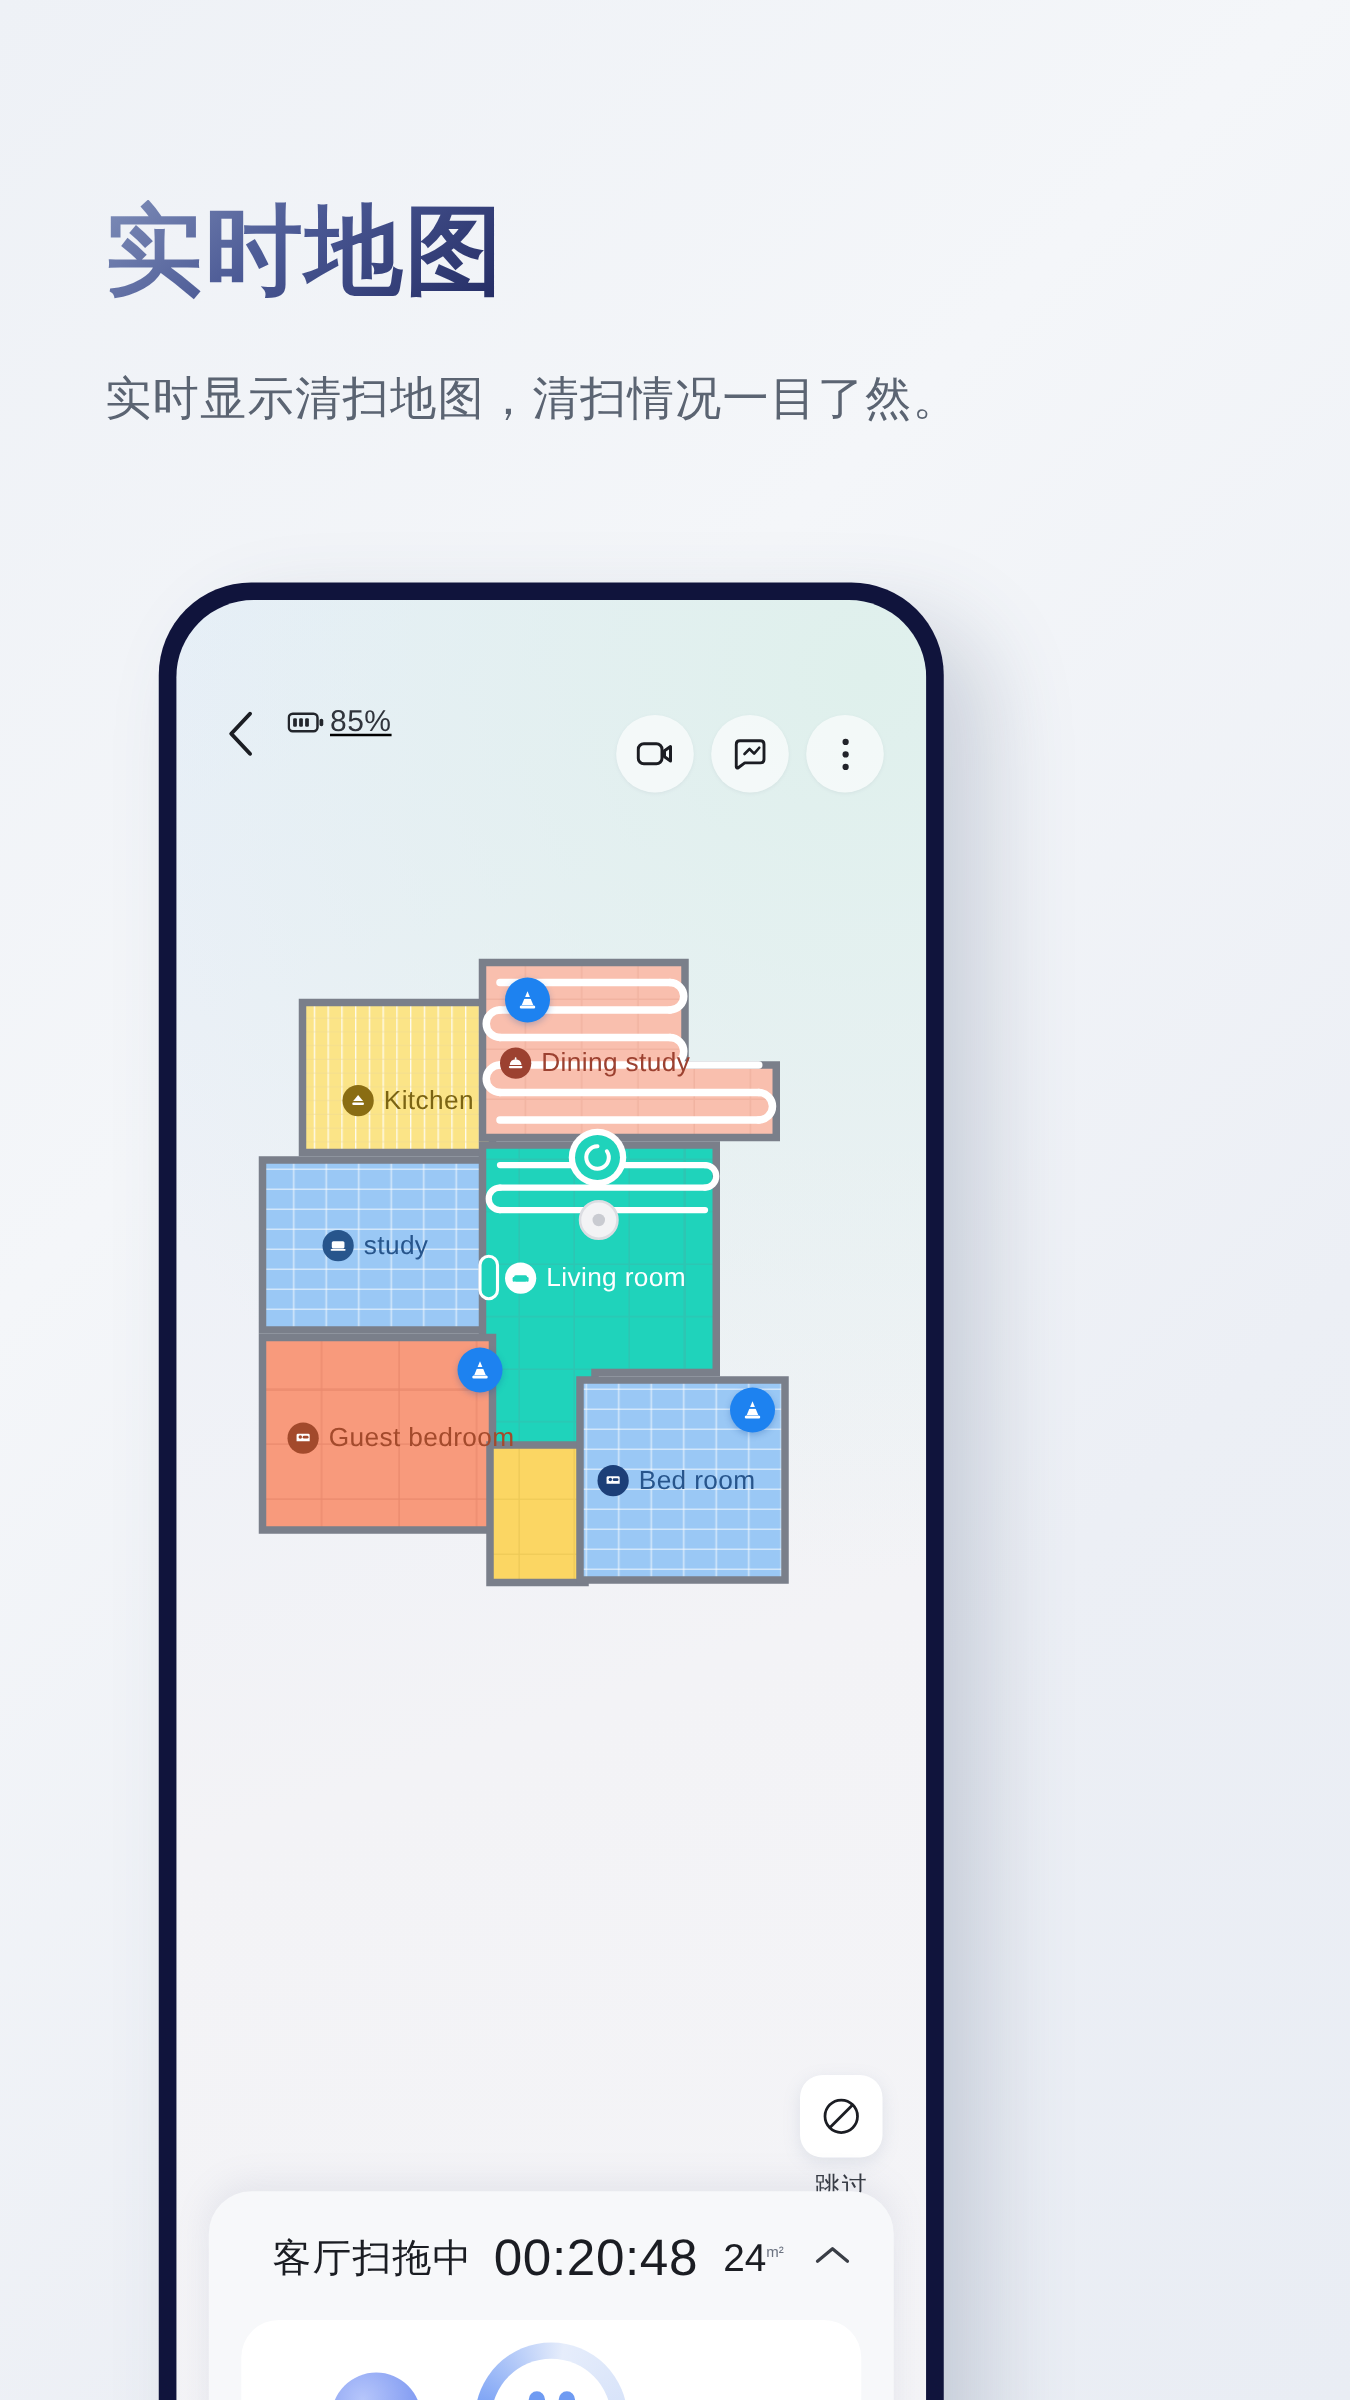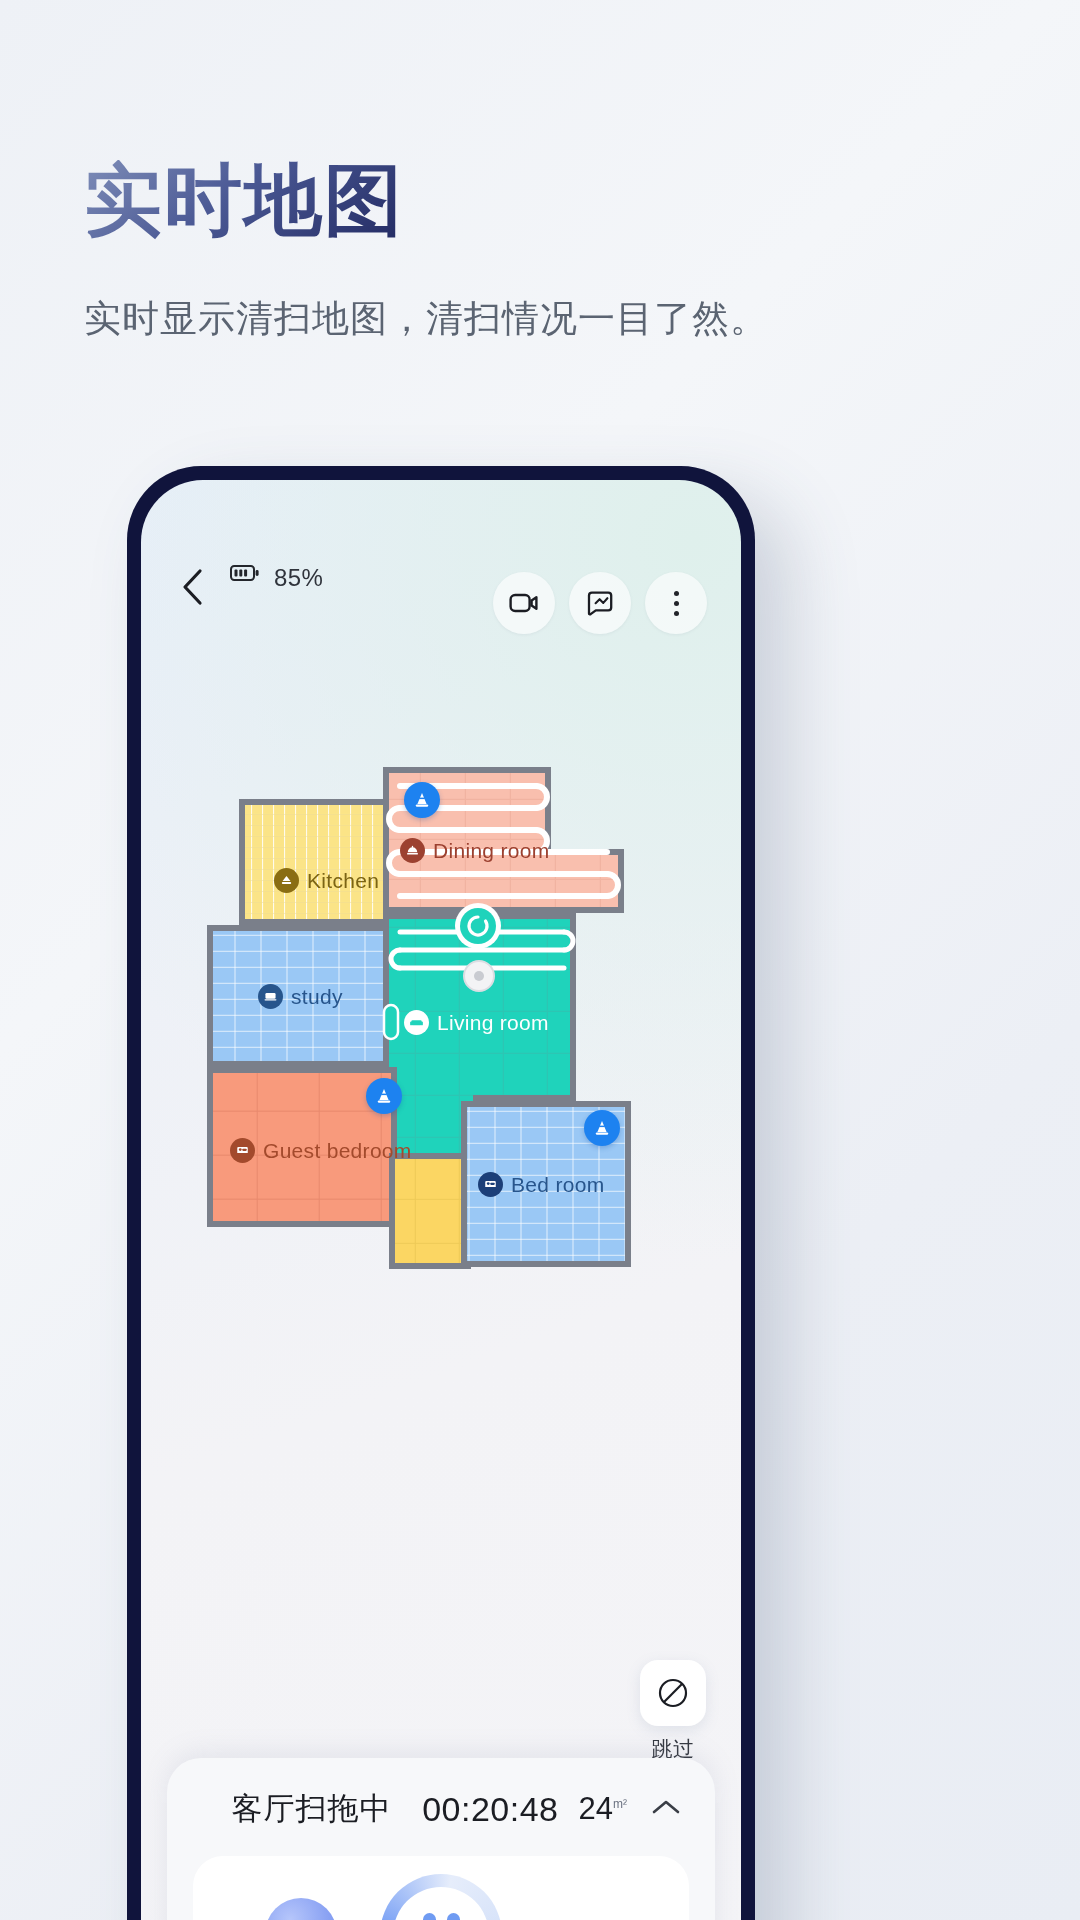--- a/index.html
+++ b/index.html
@@ -55,21 +55,21 @@
   .back-chevron {
     width: 34px; height: 50px; flex: none; margin-top: 10px;
     display: flex; align-items: center; justify-content: center;
   }
   .title-block { margin-left: 18px; flex: 1 1 auto; }
   .app-title {
     font-size: 40px; font-weight: 700; color: #1a1c22; letter-spacing: 1.5px;
     line-height: 1.18;
   }
   .battery-row {
-    display: flex; gap: 14px; margin-top: 12px; margin-left: 3px;
+    display: flex; align-items: center; gap: 4px; margin-top: 12px; margin-left: 3px; text-decoration: underline;
   }
   .battery-pct { font-size: 24px; color: #30343c; font-weight: 400; letter-spacing: .4px; }
   .header-actions { display: flex; gap: 14px; margin-top: 20px; }
   .circle-btn {
     width: 62px; height: 62px; border-radius: 50%;
     background: rgba(255,255,255,0.62);
     display: flex; align-items: center; justify-content: center;
     box-shadow: 0 1px 3px rgba(120,130,150,0.10);
   }
   .dots { display: flex; flex-direction: column; gap: 5px; align-items: center; }
@@ -109,21 +109,21 @@
 
   
   .sheet {
     position: absolute; left: 26px; right: 26px; bottom: 0;
     background: #f7f8fa; border-radius: 34px 34px 0 0;
     box-shadow: 0 -6px 26px rgba(120,132,160,0.13);
     padding: 30px 34px 0 34px;
   }
   .sheet-row { display: flex; align-items: center; }
   .sheet-status { font-size: 31px; color: #1b1d23; letter-spacing: 1px; flex: 1 1 auto; text-align: center; }
-  .sheet-time { font-size: 34px; color: #1b1d23; letter-spacing: .5px; }
+  .sheet-time { font-size: 41px; color: #1b1d23; letter-spacing: .5px; }
   .sheet-area { font-size: 31px; color: #1b1d23; margin-left: 20px; }
   .sheet-area sup { font-size: 12px; color: #6b7280; }
   .sheet-chevron { margin-left: 24px; }
 
   .control-card {
     margin-top: 26px; margin-left: -8px; margin-right: -8px;
     background: #ffffff; border-radius: 30px 30px 0 0;
     height: 140px; position: relative; overflow: hidden;
   }
   .ai-btn {
@@ -332,21 +332,21 @@
         </div>
 
         <div class="room-label" style="left:204px; top:78px; color:#9c4130;">
           <span class="dot-icon" style="background:#9c4130;">
             <svg width="15" height="15" viewBox="0 0 16 16">
                 <path d="M3 9.6 a5 5 0 0 1 10 0 Z" fill="#fff"></path>
                 <rect x="2.2" y="10.4" width="11.6" height="1.9" rx=".95" fill="#fff"></rect>
                 <rect x="7.3" y="3" width="1.4" height="2.2" rx=".7" fill="#fff"></rect>
               </svg>
           </span>
-          <span>Dining room</span>
+          <span>Dining study</span>
         </div>
 
         <div class="room-label" style="left:62px; top:224px; color:#27558c;">
           <span class="dot-icon" style="background:#27558c;">
             <svg width="15" height="15" viewBox="0 0 16 16">
                 <rect x="2.6" y="4.2" width="10.8" height="6.2" rx="1.3" fill="#fff"></rect>
                 <rect x="1.6" y="10.8" width="12.8" height="1.5" rx=".75" fill="#fff"></rect>
               </svg>
           </span>
           <span>study</span>

